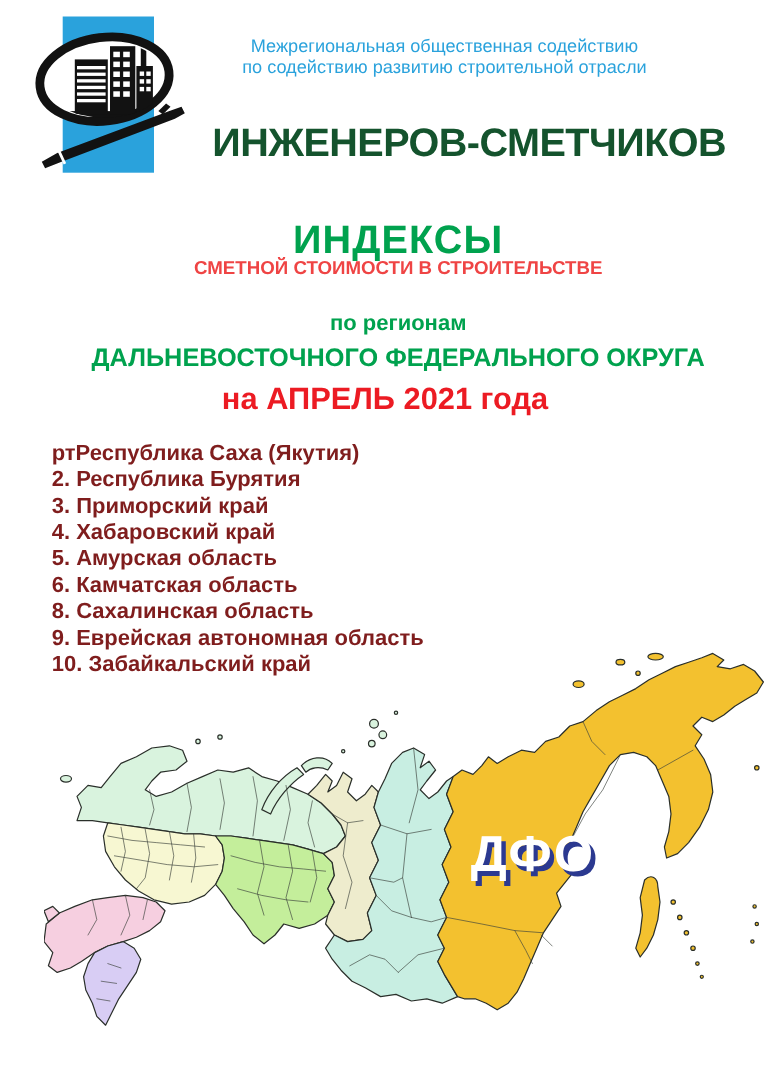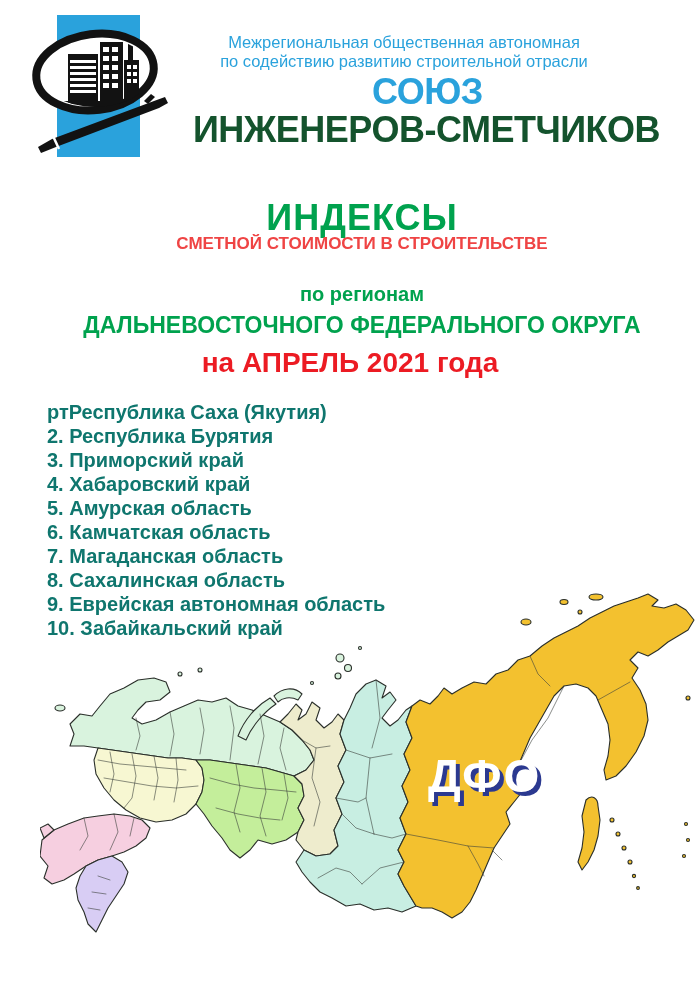--- a/index.html
+++ b/index.html
@@ -67,40 +67,38 @@
       </g>
     </g>
     <g>
       <path d="M10,139 L24,131 L126,93 L137,89 L140,95 L131,100 L28,139 L13,145 Z" fill="#121212"></path>
       <path d="M25,128 L31,141" stroke="#ffffff" stroke-width="2.5"></path>
       <path d="M116,93 l7,-7 l4,3 l-7,7 z" fill="#121212"></path>
     </g>
   </svg>
 
   <div class="abs blue-sm" style="left: 144px; top: 33px; width: 520px; text-align: center; color: rgb(42, 162, 220);">
-    <div>Межрегиональная общественная автономная</div>
+    <div>Межрегиональная общественная содействию</div>
     <div>по содействию развитию строительной отрасли</div>
   </div>
-  <div class="abs blue-big center" style="left: 165px; right: 10px; top: 73px; color: rgb(42, 162, 220);">СОЮЗ</div>
   <div class="abs blue-big center" style="left: 165px; right: 12px; top: 111px; color: #14532d;">ИНЖЕНЕРОВ-СМЕТЧИКОВ</div>
 
   <div class="abs center t-green" style="top: 197px; font-size: 36px; letter-spacing: 1px; color: rgb(0, 162, 78);">ИНДЕКСЫ</div>
   <div class="abs center t-green" style="top: 234px; font-size: 17px; color: #ef4444;">СМЕТНОЙ СТОИМОСТИ В СТРОИТЕЛЬСТВЕ</div>
   <div class="abs center t-green" style="top: 312px; font-size: 23px; color: rgb(0, 162, 78);">ДАЛЬНЕВОСТОЧНОГО ФЕДЕРАЛЬНОГО ОКРУГА</div>
   <div class="abs center t-green" style="top: 283px; font-size: 20px; color: rgb(0, 162, 78);">по регионам</div>
   <div class="abs center" style="top: 347px; font-size: 28px; font-weight: bold; color: rgb(236, 27, 35);">на АПРЕЛЬ 2021 года</div>
 
-  <div class="abs list" style="left: 47px; top: 400px; color: #0f766e;">
+  <div class="abs list" style="left: 47px; top: 400px; color: #7f1d1d;">
     <div>ртРеспублика Саха (Якутия)</div>
     <div>2. Республика Бурятия</div>
     <div>3. Приморский край</div>
     <div>4. Хабаровский край</div>
     <div>5. Амурская область</div>
     <div>6. Камчатская область</div>
-    <div>7. Магаданская область</div>
     <div>8. Сахалинская область</div>
     <div>9. Еврейская автономная область</div>
     <div>10. Забайкальский край</div>
   </div>
 
   <svg class="abs" style="left:40px;top:588px" width="660" height="352" viewBox="0 0 660 352" stroke-linejoin="round" stroke-linecap="round">
 
     <g stroke="#2a2f2a" stroke-width="1.1" fill="#d9f3de">
       <path d="M30,158 L34,146 L30,136 L40,126 L52,128 L60,118 L70,106 L84,100 L98,92 L114,90 L126,94 L130,104 L120,112 L106,114 L98,122 L92,130 L102,136 L116,132 L130,124 L144,118 L158,112 L172,114 L186,110 L198,118 L212,122 L226,128 L240,134 L252,142 L262,152 L270,162 L274,172 L266,182 L254,188 L240,184 L226,180 L212,178 L198,176 L184,174 L170,172 L156,172 L142,170 L128,170 L114,168 L100,166 L86,164 L72,162 L58,160 L44,158 Z"></path>
       <ellipse cx="20" cy="120" rx="5" ry="3"></ellipse>

